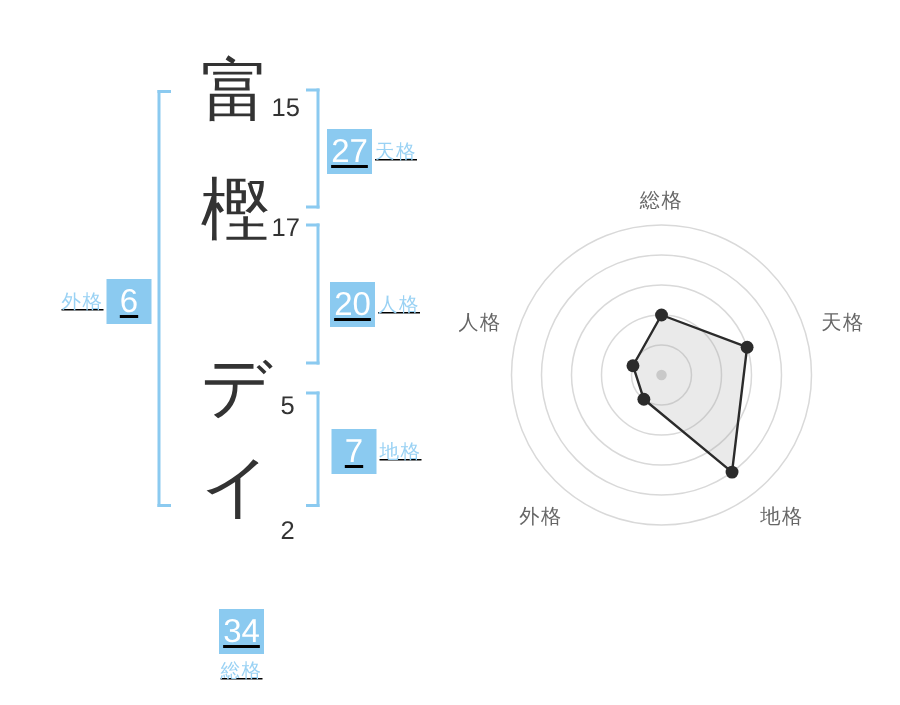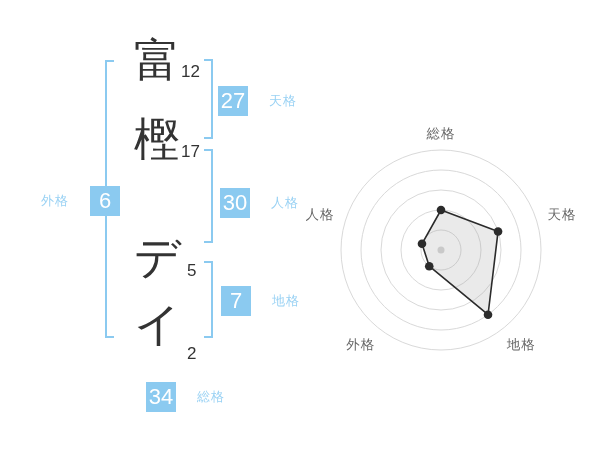--- a/index.html
+++ b/index.html
@@ -26,64 +26,64 @@
   .bracket-right {
     border-right:2px solid var(--accent);
     border-top:2px solid var(--accent);
     border-bottom:2px solid var(--accent);
   }
   #bracket-gaikaku  { left:105px; top:60px;  height:278px; }
   #bracket-tenkaku  { left:204px; top:59px;  height:80px; }
   #bracket-jinkaku  { left:204px; top:149px; height:94px; }
   #bracket-chikaku  { left:204px; top:261px; height:77px; }
   
-  .badge-row { position:absolute; display:flex; align-items:center; gap:21px; }
+  .badge-row { position:absolute; display:flex; align-items:center; gap:2px;text-decoration:underline; }
   .badge {
     display:block; width:30px; height:30px; background:var(--accent);
     color:#fff; font-size:22px; line-height:30px; text-align:center;
   }
   .badge-label { font-size:13px; color:var(--label); letter-spacing:1px; }
   #row-tenkaku { left:218px; top:86px; }
   #row-jinkaku { left:220px; top:188px; }
   #row-chikaku { left:221px; top:286px; }
   #row-gaikaku { left:41px;  top:186px; }
-  #row-soukaku { left:146px; top:382px; }
+  #row-soukaku { left:146px; top:406px;flex-direction:column; }
   
   .radar { position:absolute; left:306px; top:115px; width:270px; height:270px; }
   .radar text { font-family:"Liberation Sans","DejaVu Sans",sans-serif; }
 </style>
 </head>
 <body>
 
 <div class="stage" style="--accent: #8BCAF0; --label: #9AD2F4; --text: #333333;">
 
   <div class="bracket bracket-left" id="bracket-gaikaku"></div>
   <div class="bracket bracket-right" id="bracket-tenkaku"></div>
   <div class="bracket bracket-right" id="bracket-jinkaku"></div>
   <div class="bracket bracket-right" id="bracket-chikaku"></div>
 
   <div class="name-char" style="left:134px; top:37px">富</div>
-  <div class="stroke-num" style="left:181px; top:63px">12</div>
+  <div class="stroke-num" style="left:181px; top:63px">15</div>
 
   <div class="name-char" style="left:134px; top:116px">樫</div>
   <div class="stroke-num" style="left:181px; top:143px">17</div>
 
   <div class="name-char" style="left:134px; top:234px">デ</div>
   <div class="stroke-num" style="left:187px; top:262px">5</div>
 
   <div class="name-char" style="left:134px; top:301px">イ</div>
   <div class="stroke-num" style="left:187px; top:345px">2</div>
 
   <div class="badge-row" id="row-tenkaku">
     <span class="badge">27</span>
     <span class="badge-label">天格</span>
   </div>
 
   <div class="badge-row" id="row-jinkaku">
-    <span class="badge">30</span>
+    <span class="badge">20</span>
     <span class="badge-label">人格</span>
   </div>
 
   <div class="badge-row" id="row-chikaku">
     <span class="badge">7</span>
     <span class="badge-label">地格</span>
   </div>
 
   <div class="badge-row" id="row-gaikaku">
     <span class="badge-label">外格</span>

